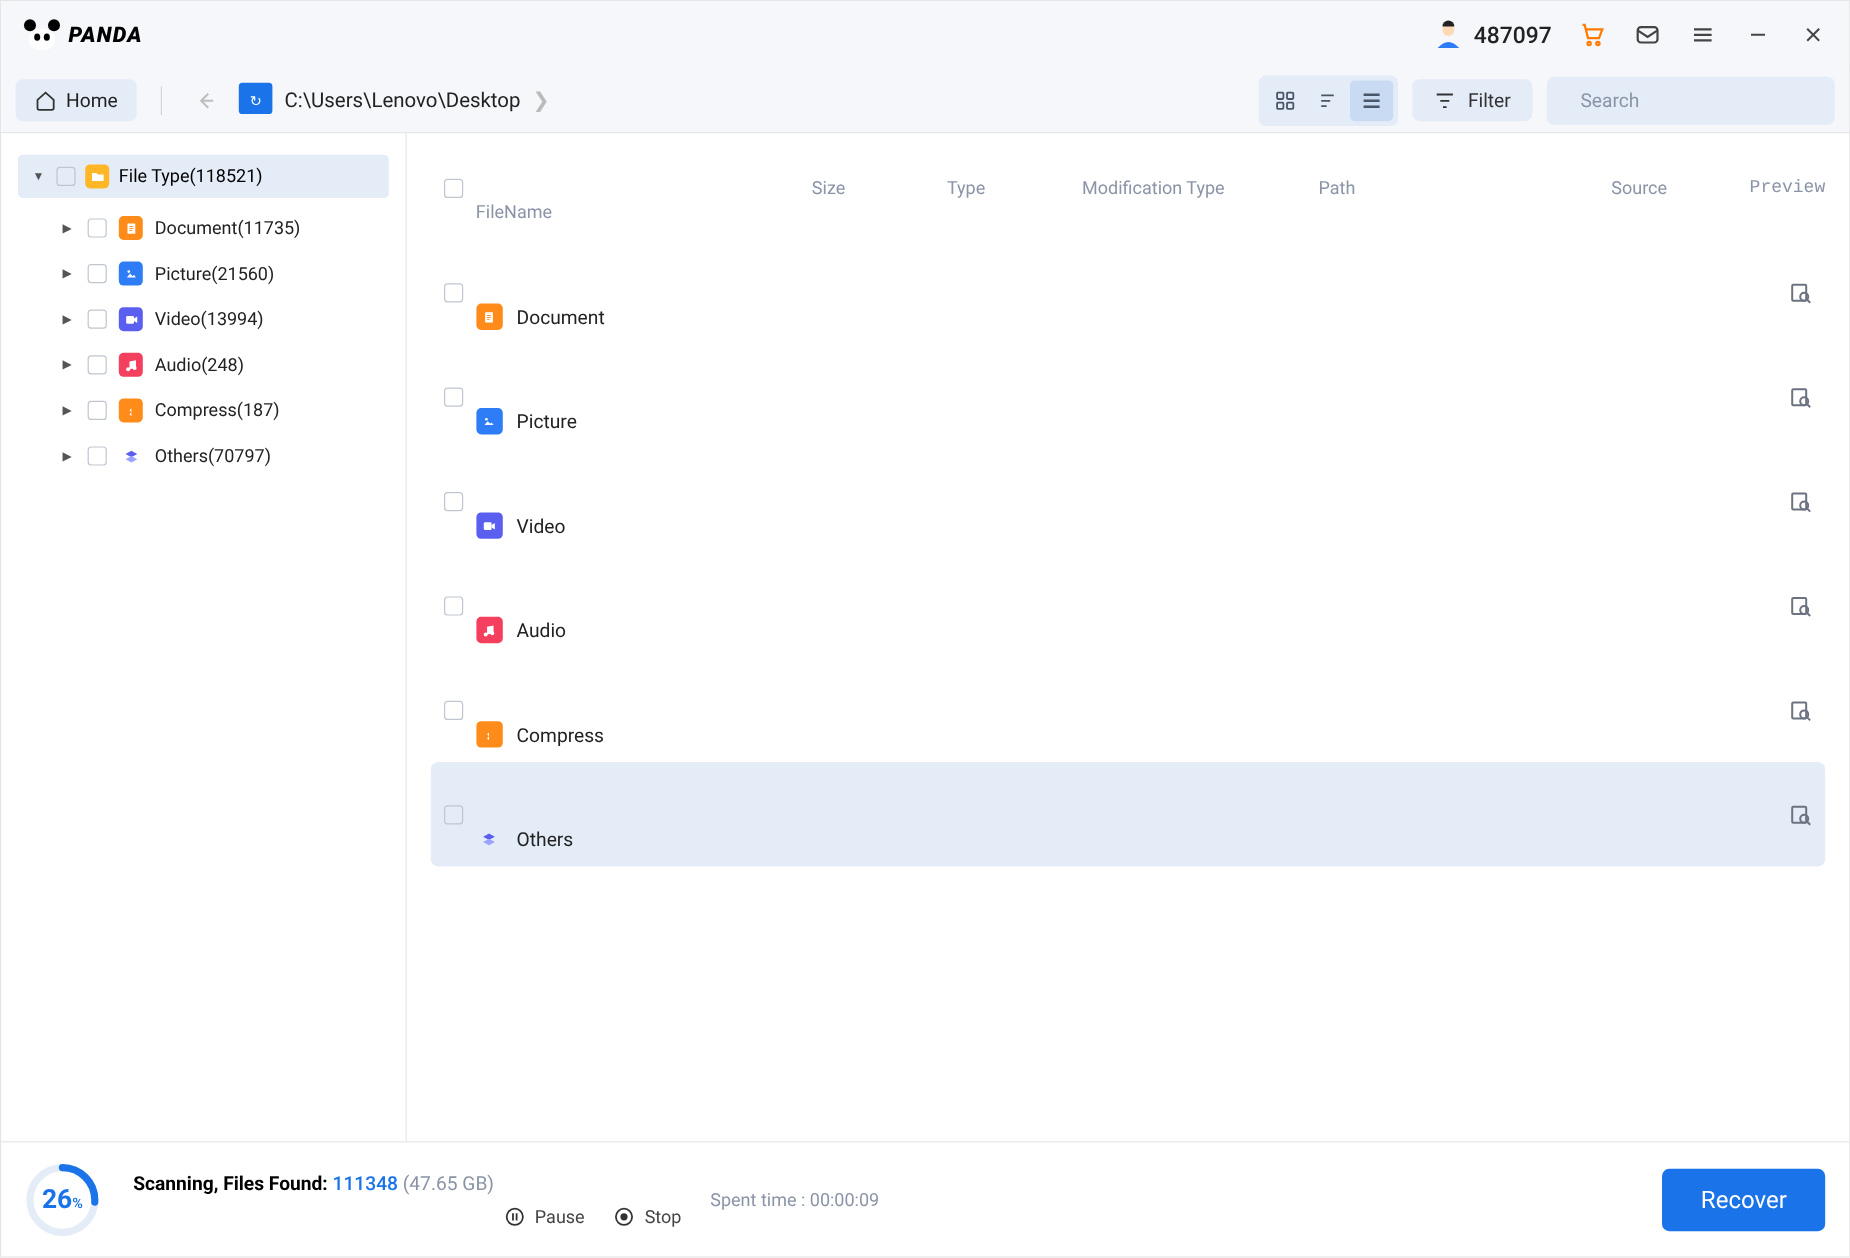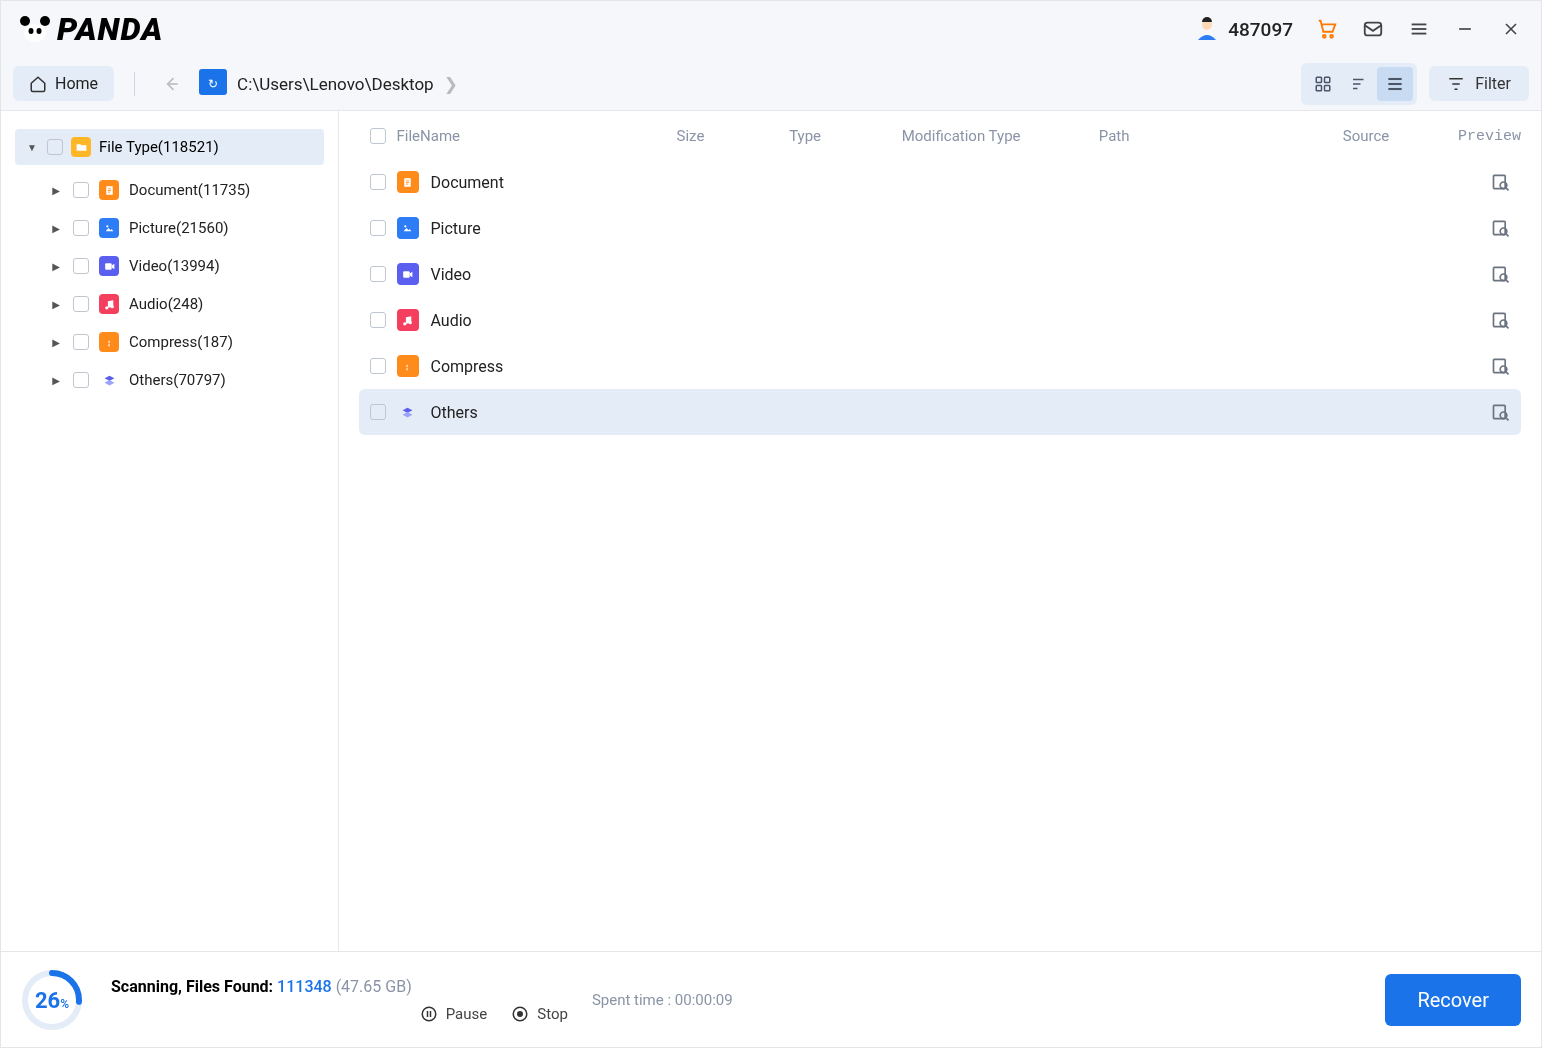--- a/index.html
+++ b/index.html
@@ -1,19 +1,19 @@
 <!DOCTYPE html>
 <html><head>
 <meta charset="utf-8">
 <style>
 * { margin:0; padding:0; box-sizing:border-box; font-family: -apple-system, BlinkMacSystemFont, "Segoe UI", Roboto, sans-serif; }
 body { background:#fff; width:1542px; height:1048px; overflow:hidden; border:1px solid #e5e5e5; display:flex; flex-direction:column; transform-origin:top left; }
 
 .titlebar { height:56px; background:#f5f7fa; display:flex; align-items:center; padding:0 18px; }
-.logo { display:flex; align-items:center; font-weight:900; font-size:32px; letter-spacing:1px; font-style:italic; }
+.logo { display:flex; align-items:center; font-weight:900; font-size:18px; letter-spacing:1px; font-style:italic; }
 .logo svg { margin-right:6px; }
 .titlebar-right { margin-left:auto; display:flex; align-items:center; gap:22px; }
 .user-badge { display:flex; align-items:center; gap:8px; font-size:19px; font-weight:500; color:#222; }
 .icon-btn { width:24px; height:24px; display:flex; align-items:center; justify-content:center; cursor:pointer; color:#444; }
 
 .toolbar { height:54px; background:#f5f7fa; border-bottom:1px solid #e5e7eb; display:flex; align-items:center; padding:0 12px; gap:12px; }
 .home-btn { background:#e4ecf7; border-radius:6px; padding:8px 16px; display:flex; align-items:center; gap:8px; font-size:16px; color:#222; cursor:pointer; }
 .toolbar-sep { width:1px; height:24px; background:#d0d5dd; margin:0 8px; }
 .nav-back { width:32px; height:32px; display:flex; align-items:center; justify-content:center; color:#bdbdbd; }
 .drive-icon { width:28px; height:22px; background:#1a73e8; border-radius:3px; position:relative; margin-right:10px; }
@@ -46,21 +46,21 @@
 .type-icon.pic { background:#2e7cf6; }
 .type-icon.vid { background:#5b5fef; }
 .type-icon.aud { background:#f43f5e; }
 .type-icon.zip { background:#ff8c1a; }
 .type-icon.oth { background:none; }
 .type-icon svg { width:13px; height:13px; }
 
 .content { flex:1; display:flex; flex-direction:column; padding:0 20px; overflow:auto; }
 .table-head { display:flex; align-items:center; padding:16px 0 14px; color:#8a94a6; font-size:15px; border-bottom:0; }
 .col-check { width:40px; display:flex; justify-content:center; }
-.col-name { flex:1; min-width:280px; display:flex; align-items:center; gap:12px; }
+.col-name { flex:1; min-width:280px; display:flex; align-items:center; gap:12px;margin-top:41px; }
 .col-size { width:120px; }
 .col-type { width:120px; }
 .col-mtime { width:210px; }
 .col-path { width:260px; }
 .col-source { width:100px; text-align:left; }
 .col-preview { width:90px; text-align:right;font-family:Liberation Mono, monospace; }
 .file-row { display:flex; align-items:center; padding:12px 0; font-size:16px; color:#222; border-radius:6px; }
 .file-row.hover { background:#e4ecf7; }
 .file-row .type-icon { width:22px; height:22px; }
 .preview-icon { color:#6b7280; display:flex; justify-content:flex-end; padding-right:10px; }
@@ -180,20 +180,27 @@
             <line x1="4" y1="18" x2="20" y2="18"></line>
           </svg>
         </div>
     </div>
     <div class="filter-btn">
       <svg width="18" height="18" viewBox="0 0 24 24" fill="none" stroke="#333" stroke-width="2">
           <path d="M3 5h18M7 12h10M10 19h4"></path>
         </svg>
       <span>Filter</span>
     </div>
+    <div class="search-box">
+      <svg width="18" height="18" viewBox="0 0 24 24" fill="none" stroke="#333" stroke-width="2">
+          <circle cx="10" cy="10" r="7"></circle>
+          <line x1="15" y1="15" x2="21" y2="21"></line>
+        </svg>
+      <input type="text" placeholder="Search" style="">
+    </div>
   </div>
 </div>
 
 <div class="main">
 
   <div class="sidebar">
     <div class="tree-root">
       <span class="expander">▼</span>
       <span class="tree-check"></span>
       <span class="type-icon folder">

